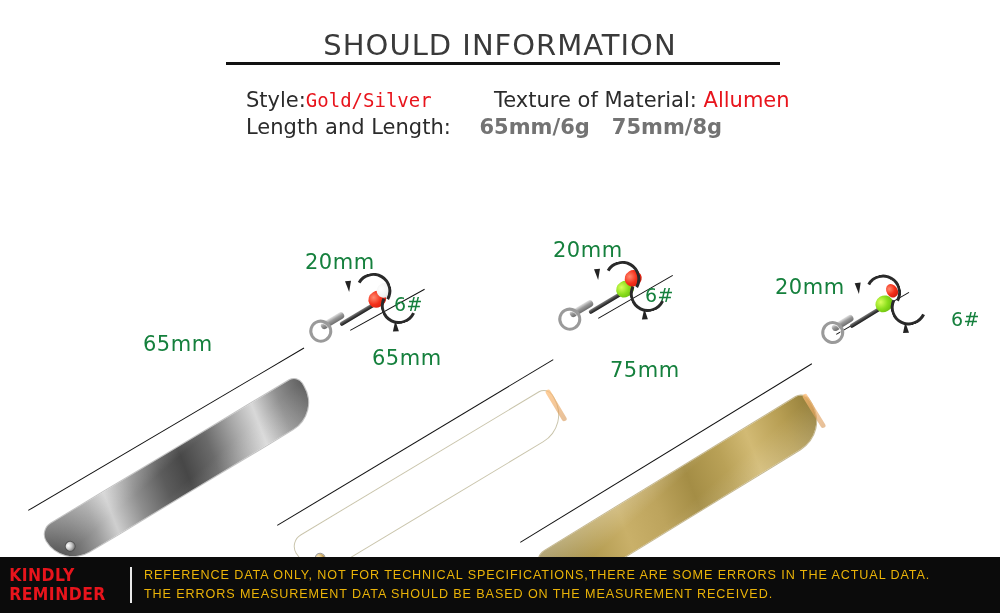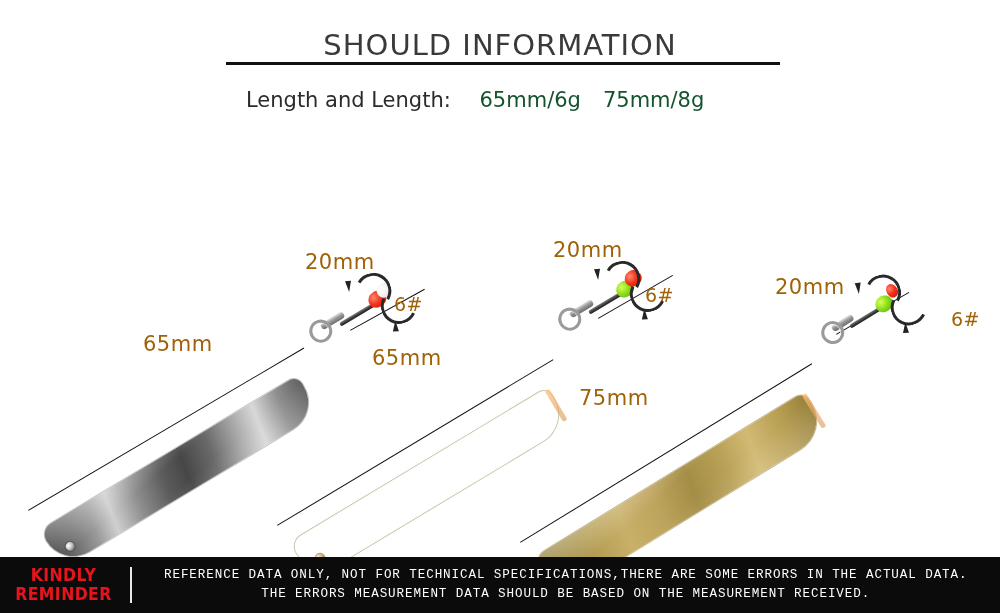--- a/index.html
+++ b/index.html
@@ -30,21 +30,21 @@
   .spec-line{
     font-size:21px;color:#2b2b2b;line-height:25px;white-space:nowrap;
     font-family:"DejaVu Sans", sans-serif;
   }
   .spec-line.l1{position:relative;height:27px;}
   .spec-line.l2{position:relative;height:27px;}
   .lbl{color:#2b2b2b;}
   .val{color:#e8141c;}
   .mono-val{color:#e8141c;font-family:"DejaVu Sans Mono", monospace;font-size:19px;letter-spacing:0px;}
   .texture-grp{position:absolute;left:248px;top:0px;white-space:nowrap;}
-  .lw-vals{color:#14532d;}
+  .lw-vals{color:#737373;font-weight:bold;}
   .gap{display:inline-block;width:22px;}
 
   
   .stage{position:absolute;left:0;top:150px;width:1000px;height:400px;}
 
   .lure{position:absolute;transform-origin:0 0;}
 
   
   .blade{
     position:absolute;
@@ -131,69 +131,74 @@
 
   
   .dimline{
     position:absolute;height:0;border-top:1.6px solid #111;
     transform-origin:0 0;
   }
   .dimline.thin{border-top-width:1.3px;}
 
   .dimlabel{
     position:absolute;
-    color:#a16207;
+    color:#15803d;
     font-size:21px;
     font-family:"DejaVu Sans", sans-serif;
     white-space:nowrap;
     letter-spacing:.5px;
   }
   .dimlabel.sm{font-size:19px;}
 
   
   .reminder{
     position:absolute;left:0;bottom:0;width:1000px;height:56px;
     background:#0b0b0b;
-    text-align:center;
   }
   .reminder-inner{
     position:absolute;left:0;top:5px;width:1000px;height:46px;
     display:flex;align-items:center;
   }
   .kindly{
     width:118px;min-width:118px;padding-left:10px;
     color:#e8141c;
     font-family:"DejaVu Sans", sans-serif;
     font-weight:bold;
     font-size:17px;line-height:19px;
     letter-spacing:.5px;
     transform:scaleX(.92);
     transform-origin:left center;
   }
   .divider{
     width:2px;height:36px;background:#e9e9e9;margin:0 12px 0 2px;
   }
   .reminder-text{
-    color:#ffffff;
-    font-family:Liberation Mono, monospace;
+    color:#eab308;
+    font-family:Liberation Sans, sans-serif;
     font-size:12.6px;line-height:19px;
     letter-spacing:.9px;
     white-space:nowrap;
-    margin-left:20px;
   }
 </style>
 </head>
 <body>
 
 <div class="page">
 
   <div class="title">SHOULD  INFORMATION</div>
   <div class="title-rule"></div>
 
   <div class="spec-block">
+    <div class="spec-line l1">
+      <span class="lbl">Style:</span><span class="mono-val">Gold/Silver</span>
+      <span class="texture-grp">
+        <span class="lbl">Texture of Material:</span>
+        <span class="val">Allumen</span>
+      </span>
+    </div>
     <div class="spec-line l2">
       <span class="lbl">Length and Length:</span>
       <span class="gap"></span><span class="lw-vals">65mm/6g</span><span class="gap"></span><span class="lw-vals">75mm/8g</span>
     </div>
   </div>
 
   <div class="stage">
 
     <div>
 
@@ -256,21 +261,21 @@
         <div class="hook-arm" style="left:42px;top:4px;transform:rotate(12deg);"></div>
         <div class="hook-point" style="left:44px;top:32px;transform:rotate(28deg);"></div>
         <div class="hook-arm" style="left:28px;top:-22px;transform:rotate(196deg);"></div>
         <div class="hook-point" style="left:24px;top:-26px;transform:rotate(205deg);"></div>
       </div>
     </div>
 
     <div>
 
       <div class="dimline" style="left:520px;top:392px;width:342px;transform:rotate(-31.5deg);"></div>
-      <div class="dimlabel" style="left:579px;top:208px;margin-top:28px;">75mm</div>
+      <div class="dimlabel" style="left:610px;top:208px;">75mm</div>
 
       <div class="dimline thin" style="left:836px;top:184px;width:84px;transform:rotate(-30deg);"></div>
       <div class="dimlabel" style="left:775px;top:125px;">20mm</div>
       <div class="dimlabel sm" style="left:951px;top:158px;">6#</div>
 
       <div class="lure" style="left:533px;top:408px;transform:rotate(-31.5deg);">
         <div class="blade gold-b" style="left:0;top:0;width:318px;height:47px;">
           <div class="blade-sheen"></div>
           <div class="blade-edge"></div>
         </div>

